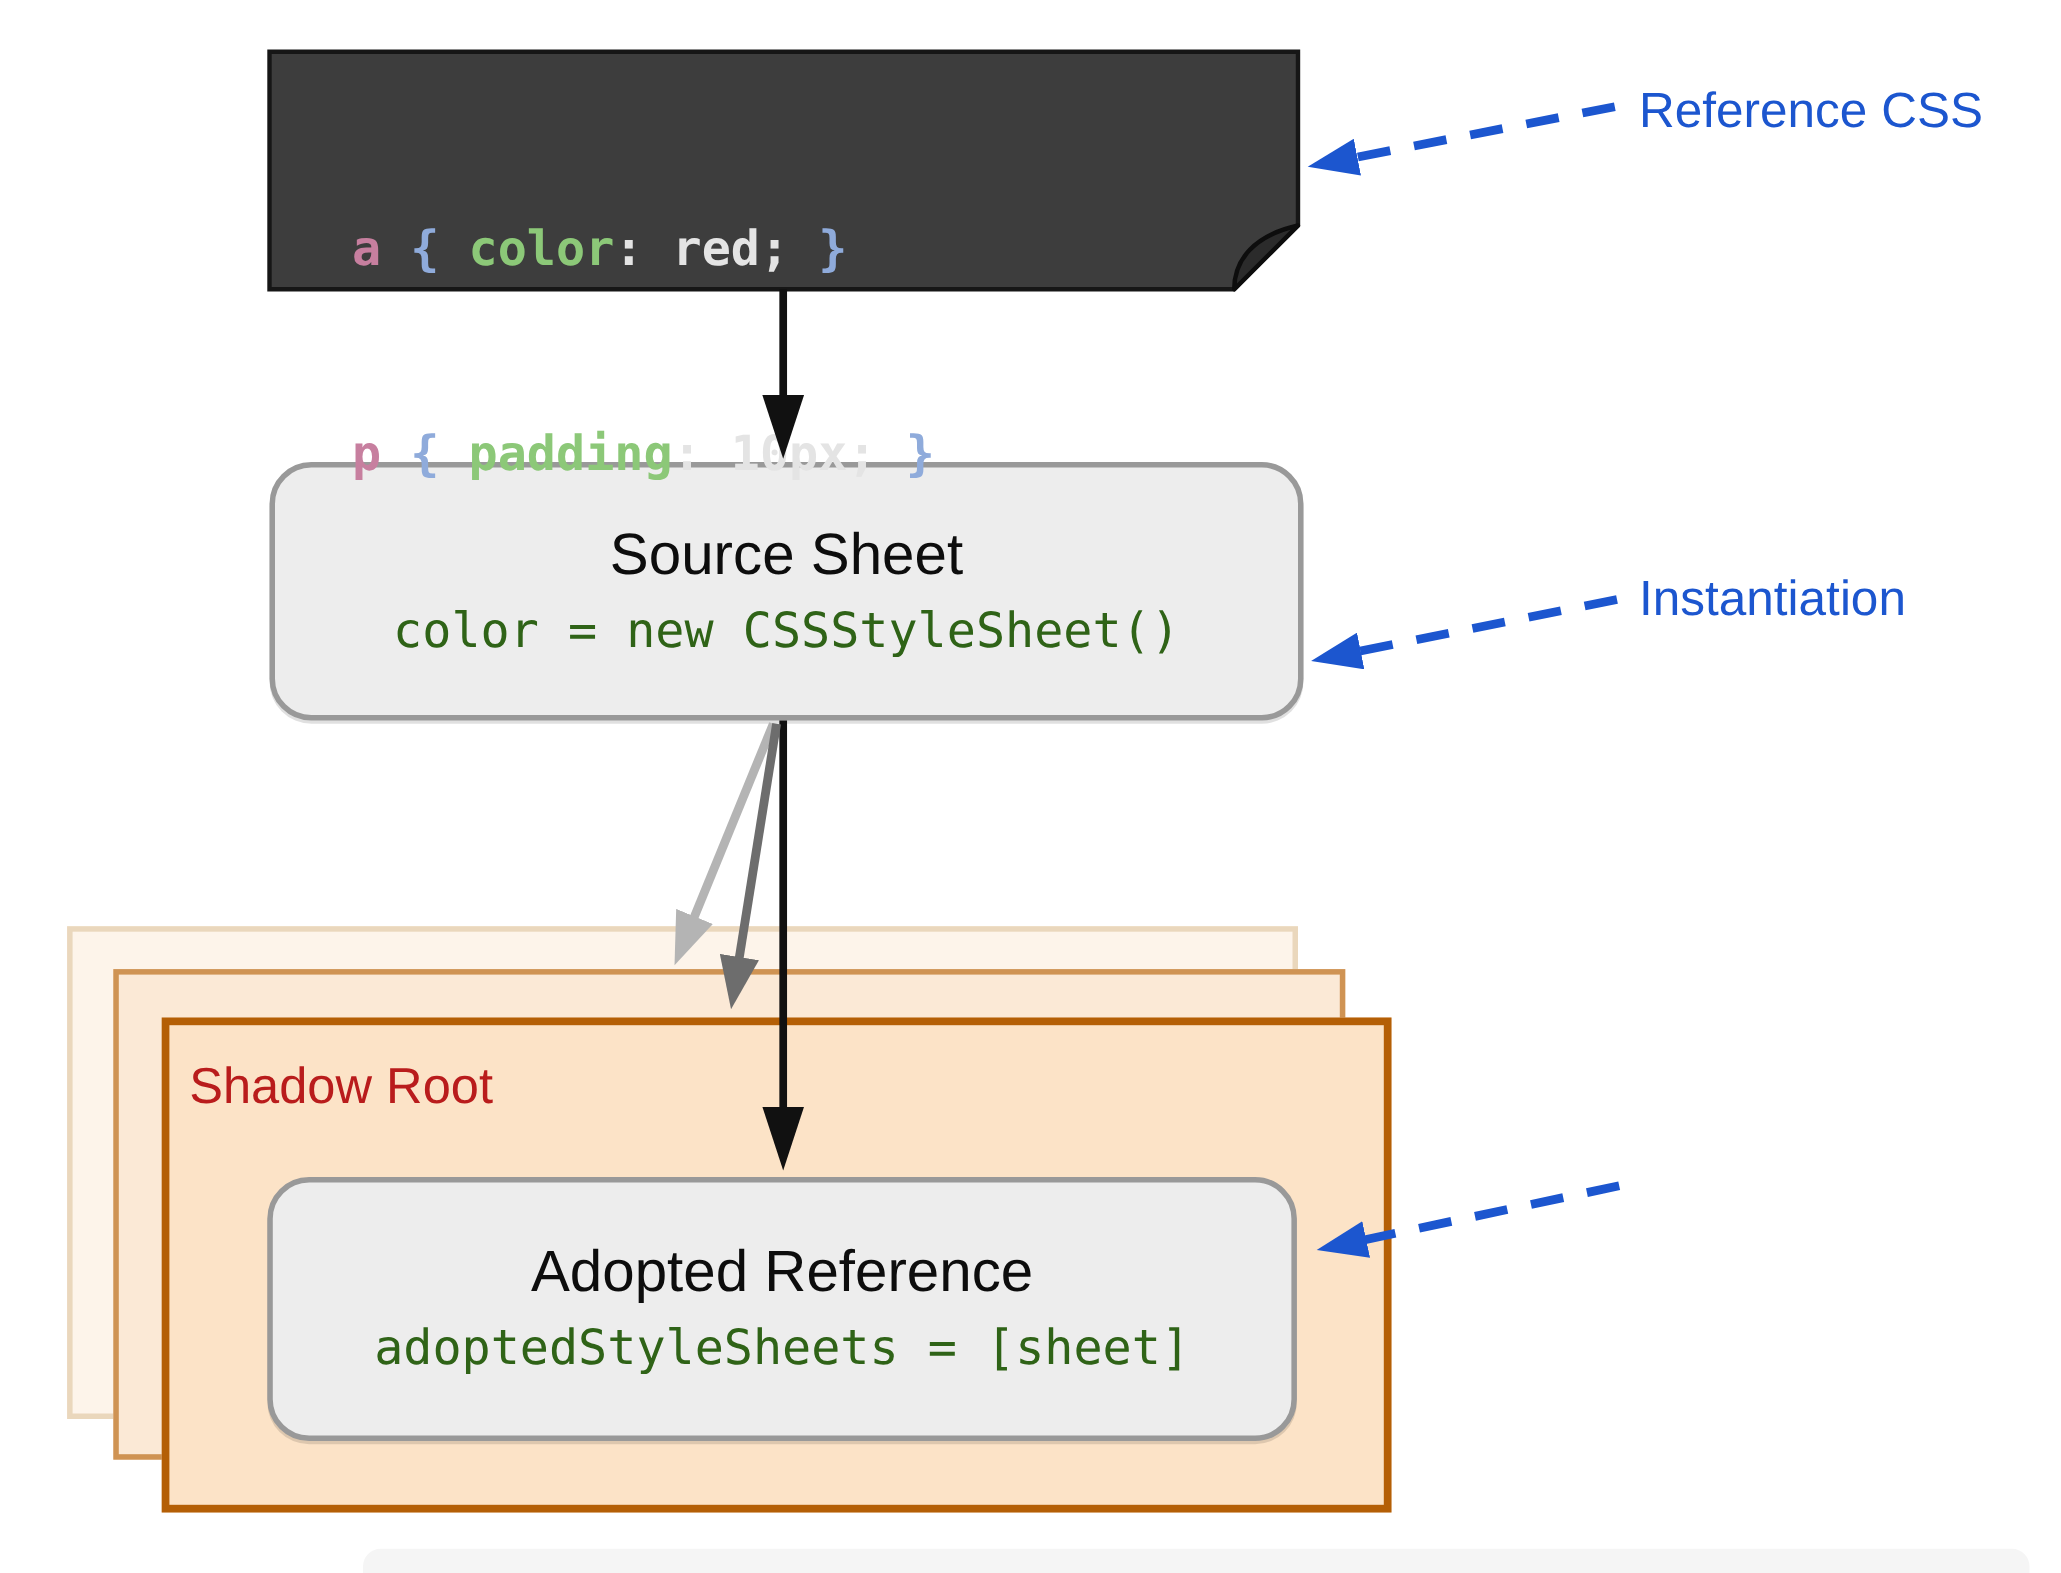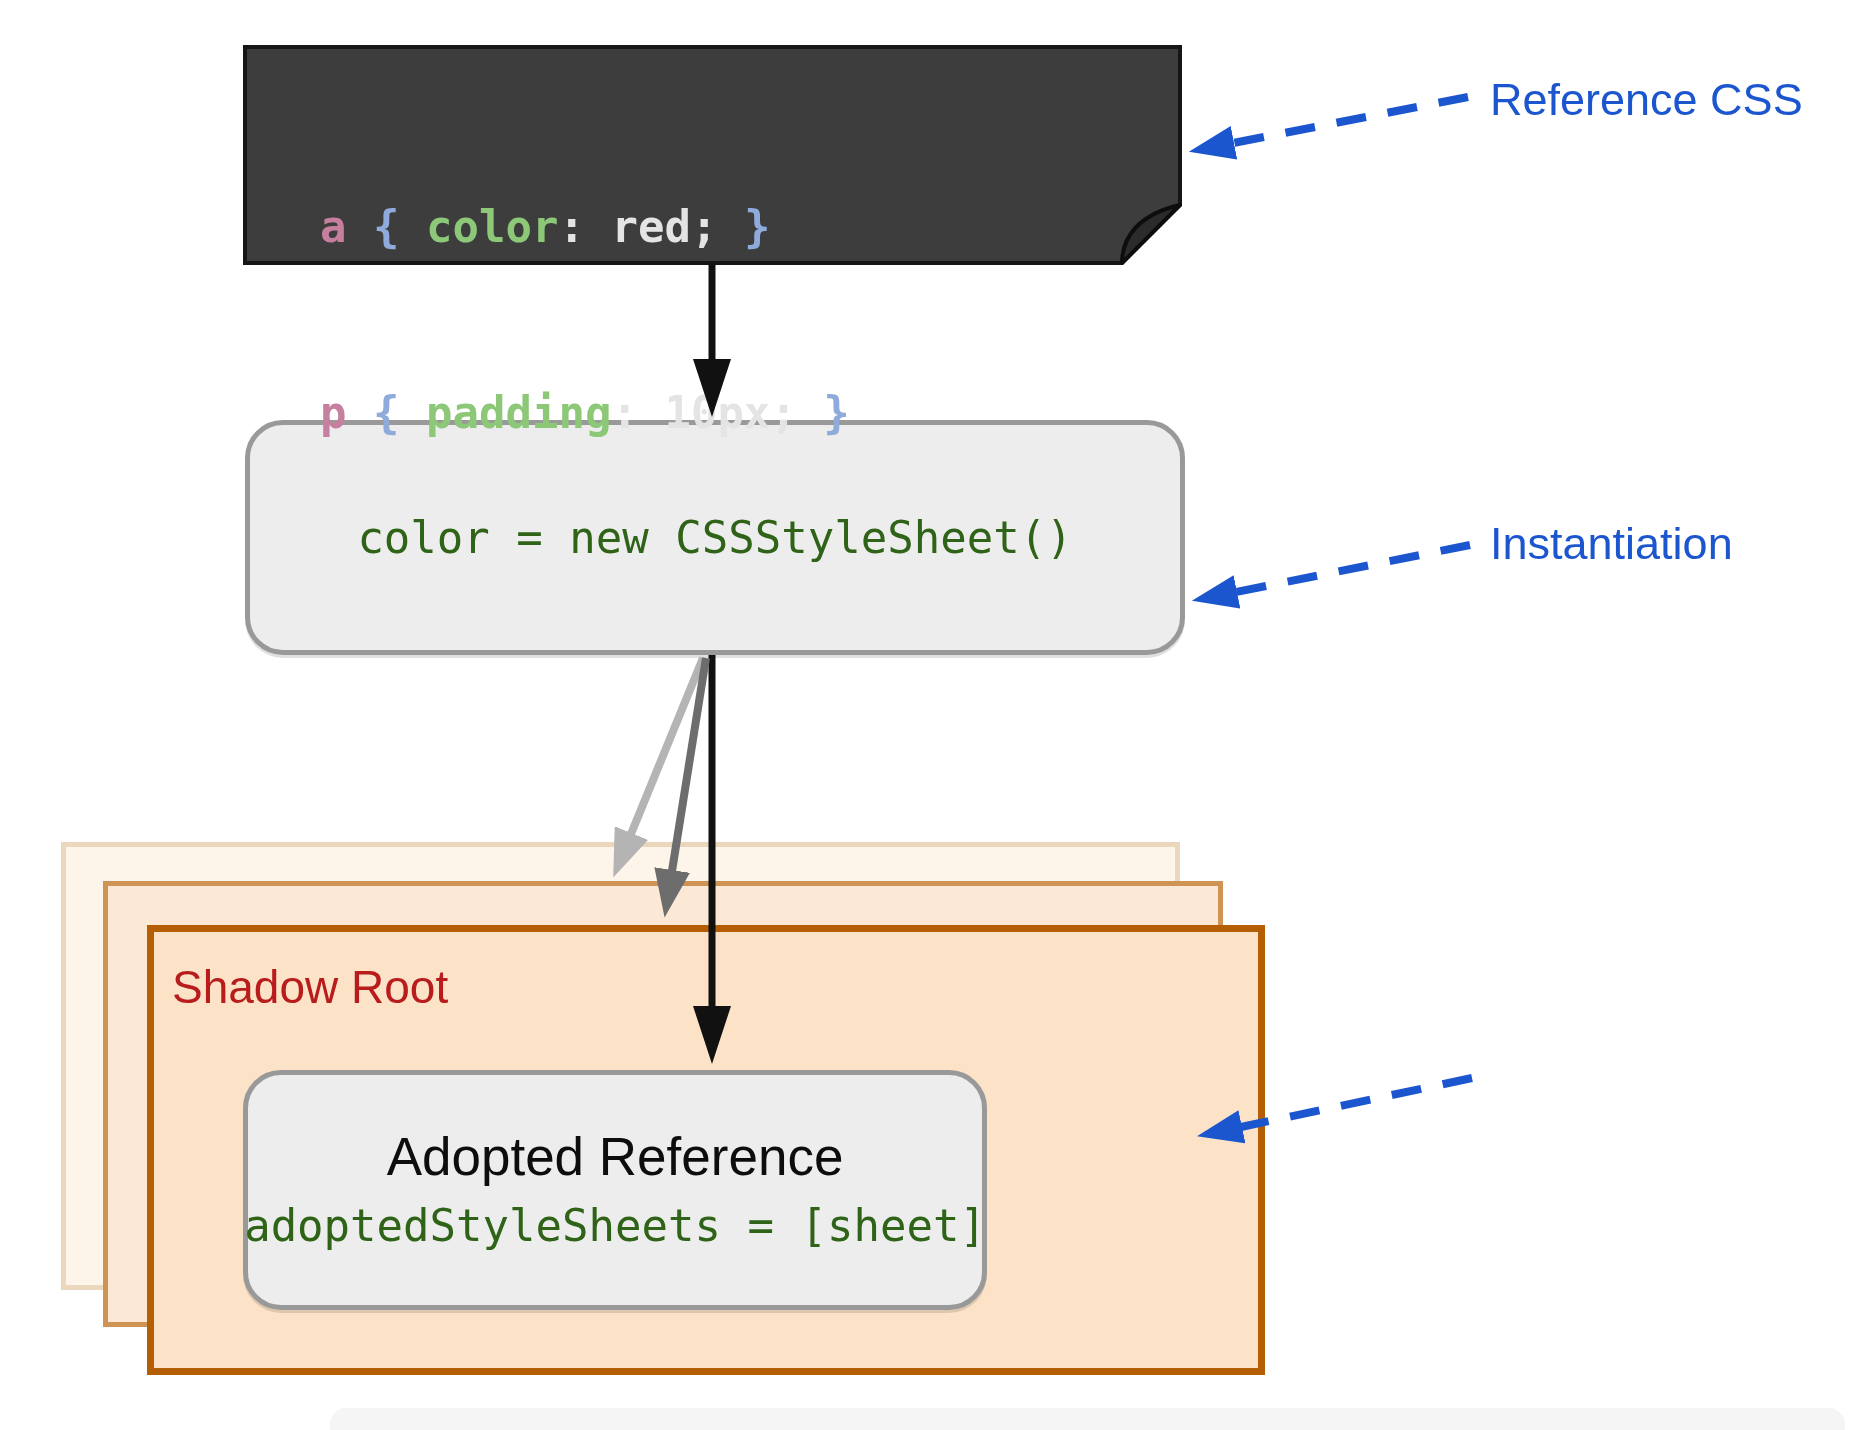--- a/index.html
+++ b/index.html
@@ -26,21 +26,21 @@
     display:flex;flex-direction:column;align-items:center;justify-content:center;
     row-gap:14px;
     box-shadow:0 3px 0 rgba(0,0,0,0.12);
   }
   .node-box .title{color:#0d0d0d;font-size:53px;line-height:58px;}
   .node-box .code{
     color:#2f6317;font-size:44px;line-height:52px;
     font-family:"DejaVu Sans Mono","Liberation Mono",monospace;white-space:pre;
   }
   #source-sheet-box{left:245px;top:420px;width:940px;height:235px;}
-  #adopted-ref-box{left:243px;top:1070px;width:744px;height:240px;z-index:3;}
+  #adopted-ref-box{left:243px;top:1070px;width:936px;height:240px;z-index:3;}
   
   .sr-layer{position:absolute;box-sizing:border-box;}
   #sr-back{left:61px;top:842px;width:1119px;height:448px;background:#fdf4ea;border:5px solid #ead7bc;z-index:1;}
   #sr-mid{left:103px;top:881px;width:1120px;height:446px;background:#fbe9d6;border:5px solid #cf9353;z-index:1;}
   #sr-front{left:147px;top:925px;width:1118px;height:450px;background:#fce3c7;border:7px solid #b45f06;z-index:2;}
   .sr-label{position:absolute;left:18px;top:28px;color:#b91c1c;font-size:46px;}
   
   .blue-label{position:absolute;left:1490px;z-index:4;color:#1c56cf;font-size:45px;line-height:52px;white-space:nowrap;}
   #lbl-authored{top:74px;}
   #lbl-instantiation{top:518px;}
@@ -65,20 +65,21 @@
     <path d="M245,47 H1180 V205 L1122,263 H245 Z" fill="#3d3d3d" stroke="#161616" stroke-width="4"></path>
     <path d="M1180,205 L1122,263 C1122,236 1140,214 1180,205 Z" fill="#2b2b2b" stroke="#0d0d0d" stroke-width="4" stroke-linejoin="round"></path>
   </svg>
 
   <div class="code-lines">
     <div><span class="tok-sel">a</span><span class="tok-punct"> { </span><span class="tok-prop">color</span><span class="tok-val">: red; </span><span class="tok-punct">}</span></div>
     <div><span class="tok-sel">p</span><span class="tok-punct"> { </span><span class="tok-prop">padding</span><span class="tok-val">: 10px; </span><span class="tok-punct">}</span></div>
   </div>
 
   <div class="node-box" id="source-sheet-box">
+    <div class="title">Source Sheet</div>
     <div class="code">color = new CSSStyleSheet()</div>
   </div>
 
   <div class="node-box" id="adopted-ref-box">
     <div class="title">Adopted Reference</div>
     <div class="code">adoptedStyleSheets = [sheet]</div>
   </div>
 
   <svg class="layer" style="z-index:5">
     <defs>

